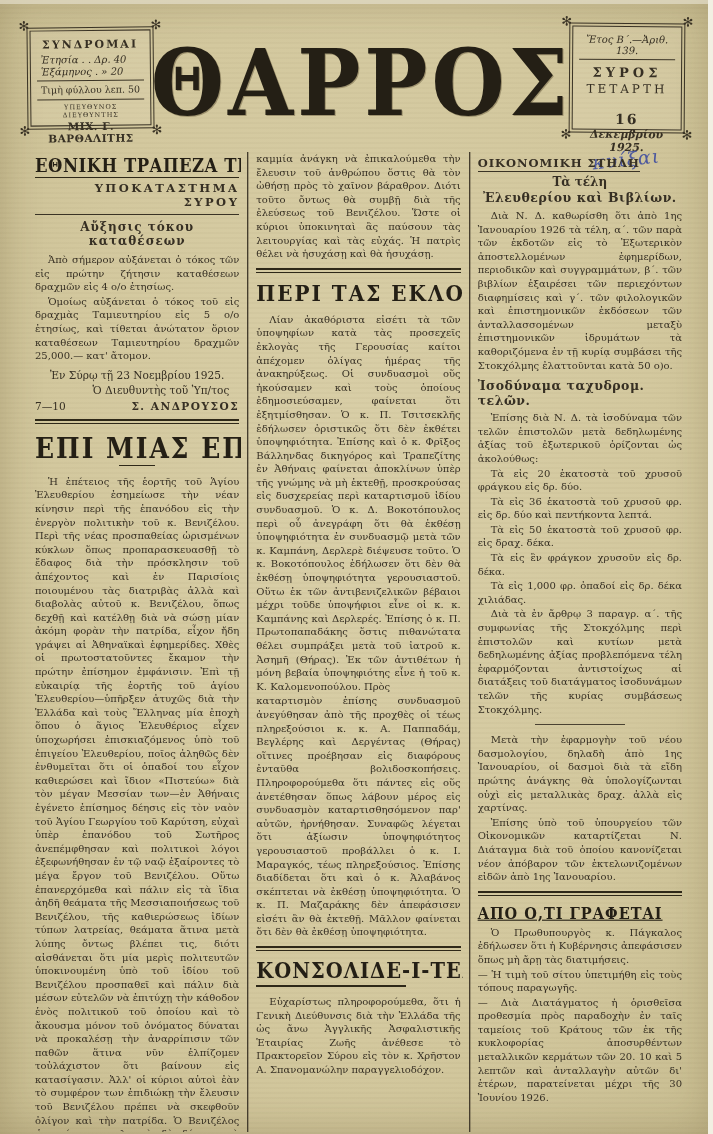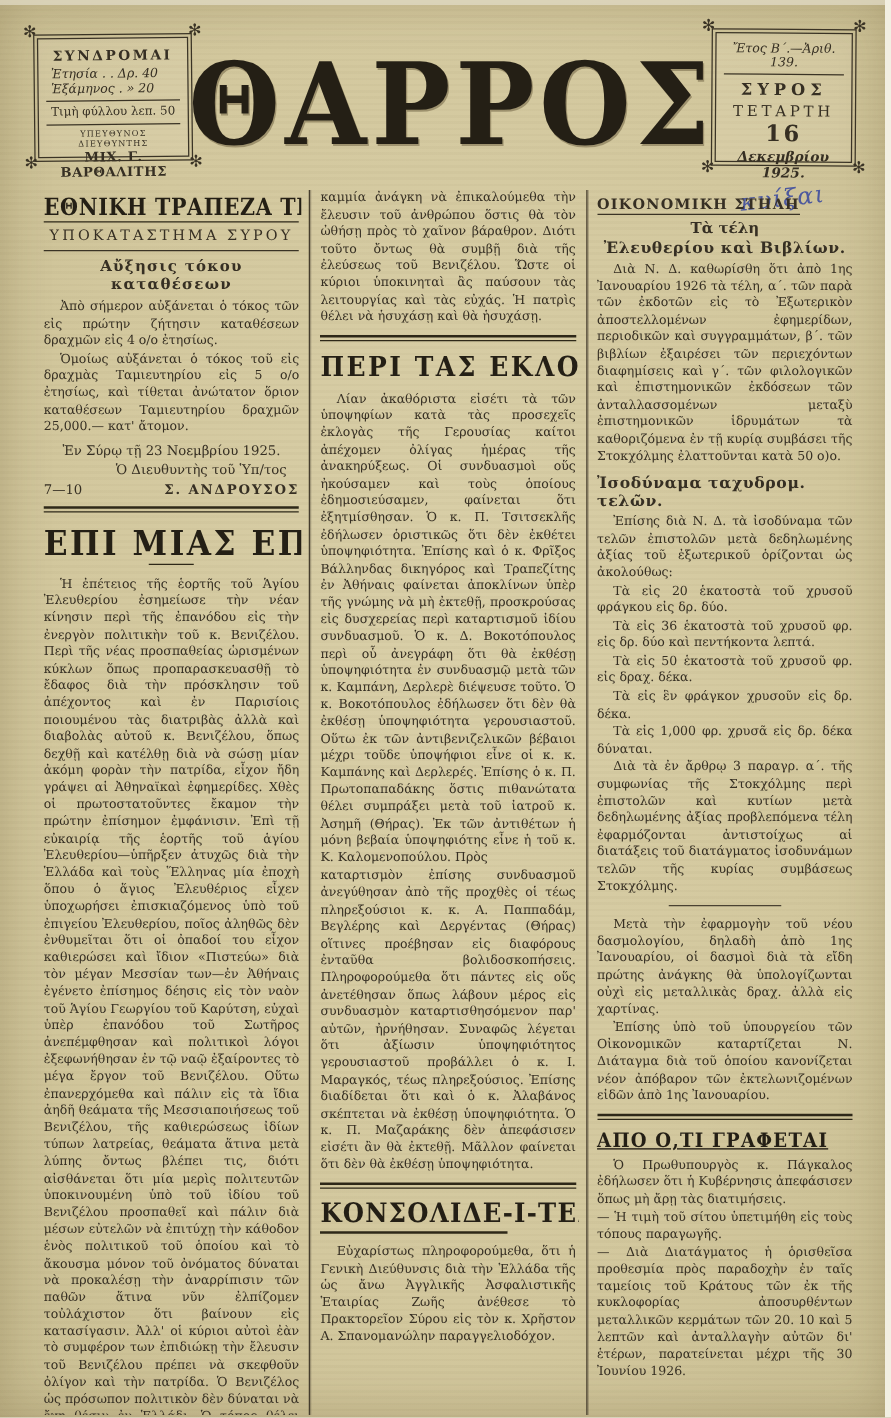--- a/index.html
+++ b/index.html
@@ -39,39 +39,39 @@
   .orn.tl{left:-12px;top:-12px;} .orn.tr{right:-12px;top:-12px;}
   .orn.bl{left:-12px;bottom:-12px;} .orn.br{right:-12px;bottom:-12px;}
   .sub-title{font-weight:bold;font-size:11px;letter-spacing:2px;margin-bottom:3px;}
   .sub-row{font-size:10px;font-style:italic;text-align:left;padding:0 4px;margin:1px 0;}
   .sub-price{font-size:9.5px;border-top:1px solid #3a3325;margin-top:3px;padding-top:3px;}
   .sub-role{font-size:6.5px;letter-spacing:1px;border-top:1px solid #3a3325;margin-top:4px;padding-top:3px;}
   .sub-director{font-weight:bold;font-size:10.5px;letter-spacing:.5px;margin-top:1px;}
   .iss-line{font-size:10px;font-style:italic;border-bottom:1px solid #3a3325;padding-bottom:3px;}
   .iss-city{font-weight:bold;font-size:13px;letter-spacing:4px;margin-top:5px;}
   .iss-day{font-size:12px;letter-spacing:3px;margin-top:2px;}
-  .iss-num{font-weight:bold;font-size:18px;letter-spacing:2px;margin-top:1px;}
+  .iss-num{font-weight:bold;font-size:14px;letter-spacing:2px;margin-top:15px;}
   .iss-monthyear{font-weight:bold;font-style:italic;font-size:11px;margin-top:1px;}
 
   
   .cols{position:absolute;left:33px;top:152px;width:651px;height:980px;display:flex;}
   .col{width:210px;height:100%;overflow:hidden;padding:0 2px;box-sizing:border-box;}
   .vsep{width:1px;background:#453d2d;margin:0 6px;box-shadow:1px 0 0 rgba(69,61,45,.35);}
 
   p{margin:0 0 1px 0;font-size:10px;line-height:13.6px;text-align:justify;text-indent:13px;}
   p.noindent{text-indent:0;}
   .rule{border:0;border-top:1px solid #3a3325;margin:5px 0;}
   .rule-heavy{border:0;border-top:2.5px solid #2e2818;border-bottom:1px solid #2e2818;height:2px;margin:7px 0 8px 0;}
   .rule-short{border:0;border-top:1.5px solid #2e2818;width:36px;margin:2px auto 9px auto;}
   .rule-mini{border:0;border-top:1px solid #4a4232;width:90px;margin:8px auto;}
 
   .h-bank{font-weight:bold;font-size:16.5px;text-align:center;letter-spacing:.5px;
           transform:scaleY(1.15);margin:4px 0 2px 0;color:#241f15;white-space:nowrap;}
   .h-bank-u{border:0;border-top:1.5px solid #2e2818;margin:2px 0 3px 0;}
-  .h-branch{font-size:11.5px;text-align:center;letter-spacing:2.5px;margin-bottom:4px;}
+  .h-branch{font-size:11.5px;text-align:right;letter-spacing:2.5px;margin-bottom:4px;font-weight:bold;}
   .kicker{font-weight:bold;font-size:12px;text-align:center;letter-spacing:1px;margin:4px 0 5px 0;}
   .dateline{font-size:10.6px;text-align:center;margin-top:6px;}
   .sig-role{font-size:10.6px;text-align:right;padding-right:10px;margin-top:3px;}
   .sig-row{display:flex;justify-content:space-between;font-size:10.6px;margin-top:4px;}
   .sig-name{font-weight:bold;letter-spacing:1.5px;}
 
   .h-xl{font-weight:bold;font-size:25px;text-align:center;letter-spacing:2px;
         transform:scaleY(1.1);margin:10px 0 2px 0;color:#241f15;white-space:nowrap;}
   .h-lg{font-weight:bold;font-size:20px;text-align:center;letter-spacing:2px;
         transform:scaleY(1.1);margin:8px 0 8px 0;color:#241f15;white-space:nowrap;}
@@ -194,21 +194,21 @@
         <p>Διὰ Ν. Δ. καθωρίσθη ὅτι ἀπὸ 1ης Ἰανουαρίου 1926 τὰ τέλη, α΄. τῶν παρὰ τῶν ἐκδοτῶν εἰς τὸ Ἐξωτερικὸν ἀποστελλομένων ἐφημερίδων, περιοδικῶν καὶ συγγραμμάτων, β΄. τῶν βιβλίων ἐξαιρέσει τῶν περιεχόντων διαφημίσεις καὶ γ΄. τῶν φιλολογικῶν καὶ ἐπιστημονικῶν ἐκδόσεων τῶν ἀνταλλασσομένων μεταξὺ ἐπιστημονικῶν ἱδρυμάτων τὰ καθοριζόμενα ἐν τῇ κυρίᾳ συμβάσει τῆς Στοκχόλμης ἐλαττοῦνται κατὰ 50 ο)ο.</p>
       </article>
 
       <article>
         <div class="h-postal">Ἰσοδύναμα ταχυδρομ. τελῶν.</div>
         <p>Ἐπίσης διὰ Ν. Δ. τὰ ἰσοδύναμα τῶν τελῶν ἐπιστολῶν μετὰ δεδηλωμένης ἀξίας τοῦ ἐξωτερικοῦ ὁρίζονται ὡς ἀκολούθως:</p>
         <p>Τὰ εἰς 20 ἑκατοστὰ τοῦ χρυσοῦ φράγκου εἰς δρ. δύο.</p>
         <p>Τὰ εἰς 36 ἑκατοστὰ τοῦ χρυσοῦ φρ. εἰς δρ. δύο καὶ πεντήκοντα λεπτά.</p>
         <p>Τὰ εἰς 50 ἑκατοστὰ τοῦ χρυσοῦ φρ. εἰς δραχ. δέκα.</p>
         <p>Τὰ εἰς ἓν φράγκον χρυσοῦν εἰς δρ. δέκα.</p>
-        <p>Τὰ εἰς 1,000 φρ. χρυσᾶ εἰς δρ. δέκα δύναται.</p>
+        <p>Τὰ εἰς 1,000 φρ. ὀπαδοί εἰς δρ. δέκα χιλιάδας.</p>
         <p>Διὰ τὰ ἐν ἄρθρῳ 3 παραγρ. α΄. τῆς συμφωνίας τῆς Στοκχόλμης περὶ ἐπιστολῶν καὶ κυτίων μετὰ δεδηλωμένης ἀξίας προβλεπόμενα τέλη ἐφαρμόζονται ἀντιστοίχως αἱ διατάξεις τοῦ διατάγματος ἰσοδυνάμων τελῶν τῆς κυρίας συμβάσεως Στοκχόλμης.</p>
       </article>
 
       <hr class="rule-mini">
 
       <p>Μετὰ τὴν ἐφαρμογὴν τοῦ νέου δασμολογίου, δηλαδὴ ἀπὸ 1ης Ἰανουαρίου, οἱ δασμοὶ διὰ τὰ εἴδη πρώτης ἀνάγκης θὰ ὑπολογίζωνται οὐχὶ εἰς μεταλλικὰς δραχ. ἀλλὰ εἰς χαρτίνας.</p>
       <p>Ἐπίσης ὑπὸ τοῦ ὑπουργείου τῶν Οἰκονομικῶν καταρτίζεται Ν. Διάταγμα διὰ τοῦ ὁποίου κανονίζεται νέον ἀπόβαρον τῶν ἐκτελωνιζομένων εἰδῶν ἀπὸ 1ης Ἰανουαρίου.</p>
 
       <hr class="rule-heavy">
 

